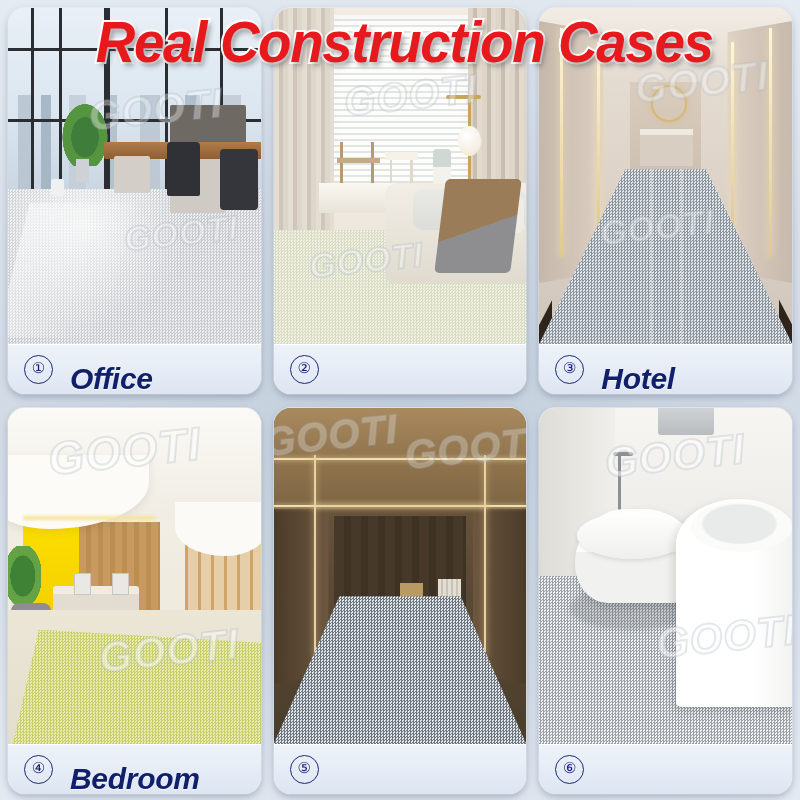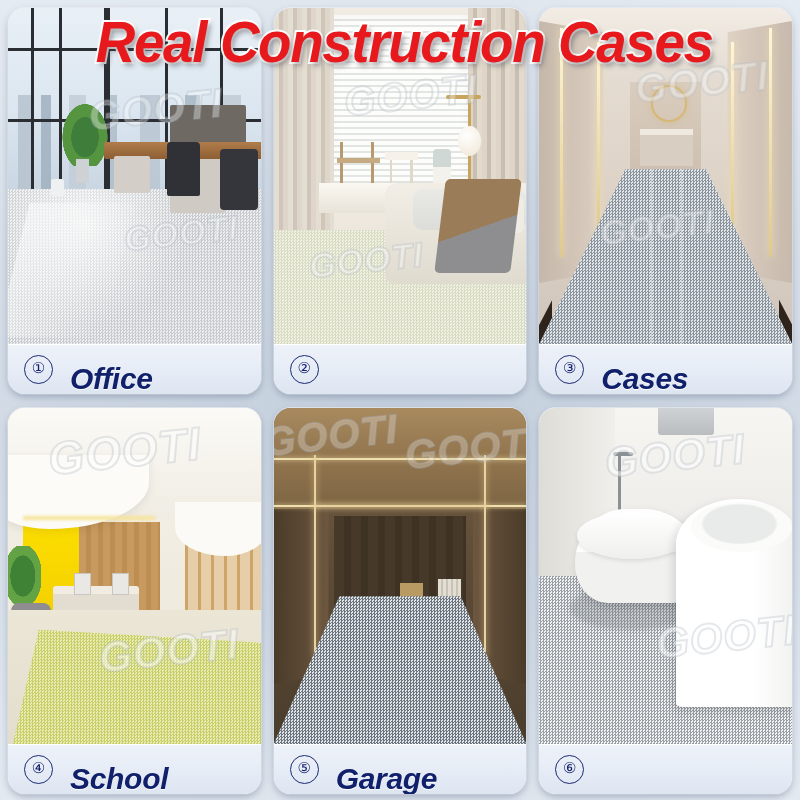--- a/index.html
+++ b/index.html
@@ -340,21 +340,21 @@
       <div class="p3-cons"></div>
       <div class="p3-bord"></div>
       <div class="p3-floor"></div>
       <div class="p3-gl"></div>
       <div class="p3-gr"></div>
       <div class="wm" style="left:38%;top:16%;transform:rotate(-6deg)">GOOTI</div>
       <div class="wm" style="left:24%;top:60%;transform:rotate(-6deg);font-size:34px">GOOTI</div>
     </div>
     <div class="caption">
       <div class="num">③</div>
-      <div class="clabel">Cases</div>
+      <div class="clabel">Hotel</div>
     </div>
   </div>
 
   <div class="card">
     <div class="photo">
       <div class="p4"></div>
       <div class="p4-yellow"></div>
       <div class="p4-wood"></div>
       <div class="p4-shelf"></div>
       <div class="p4-ceil"></div>
@@ -366,21 +366,21 @@
       <div class="p4-m2"></div>
       <div class="p4-plant"></div>
       <div class="p4-chair"></div>
       <div class="p4-floor"></div>
       <div class="p4-rug"></div>
       <div class="wm" style="left:16%;top:6%;transform:rotate(-6deg);font-size:46px;color:rgba(255,255,255,.42)">GOOTI</div>
       <div class="wm" style="left:36%;top:66%;transform:rotate(-6deg);font-size:42px;color:rgba(255,255,255,.45)">GOOTI</div>
     </div>
     <div class="caption">
       <div class="num">④</div>
-      <div class="clabel">School</div>
+      <div class="clabel">Bedroom</div>
     </div>
   </div>
 
   <div class="card">
     <div class="photo">
       <div class="p5"></div>
       <div class="p5-back"></div>
       <div class="p5-wl"></div>
       <div class="p5-wr"></div>
       <div class="p5-ceil"></div>
@@ -390,21 +390,20 @@
       <div class="p5-t2"></div>
       <div class="p5-t3"></div>
       <div class="p5-box"></div>
       <div class="p5-rad"></div>
       <div class="p5-floor"></div>
       <div class="wm" style="left:-4%;top:2%;transform:rotate(-6deg);font-size:40px;color:rgba(255,255,255,.26)">GOOTI</div>
       <div class="wm" style="left:52%;top:6%;transform:rotate(-6deg);font-size:40px;color:rgba(255,255,255,.26)">GOOTI</div>
     </div>
     <div class="caption">
       <div class="num">⑤</div>
-      <div class="clabel">Garage</div>
     </div>
   </div>
 
   <div class="card">
     <div class="photo">
       <div class="p6"></div>
       <div class="p6-wb"></div>
       <div class="p6-wl"></div>
       <div class="p6-plate"></div>
       <div class="p6-floor"></div>

